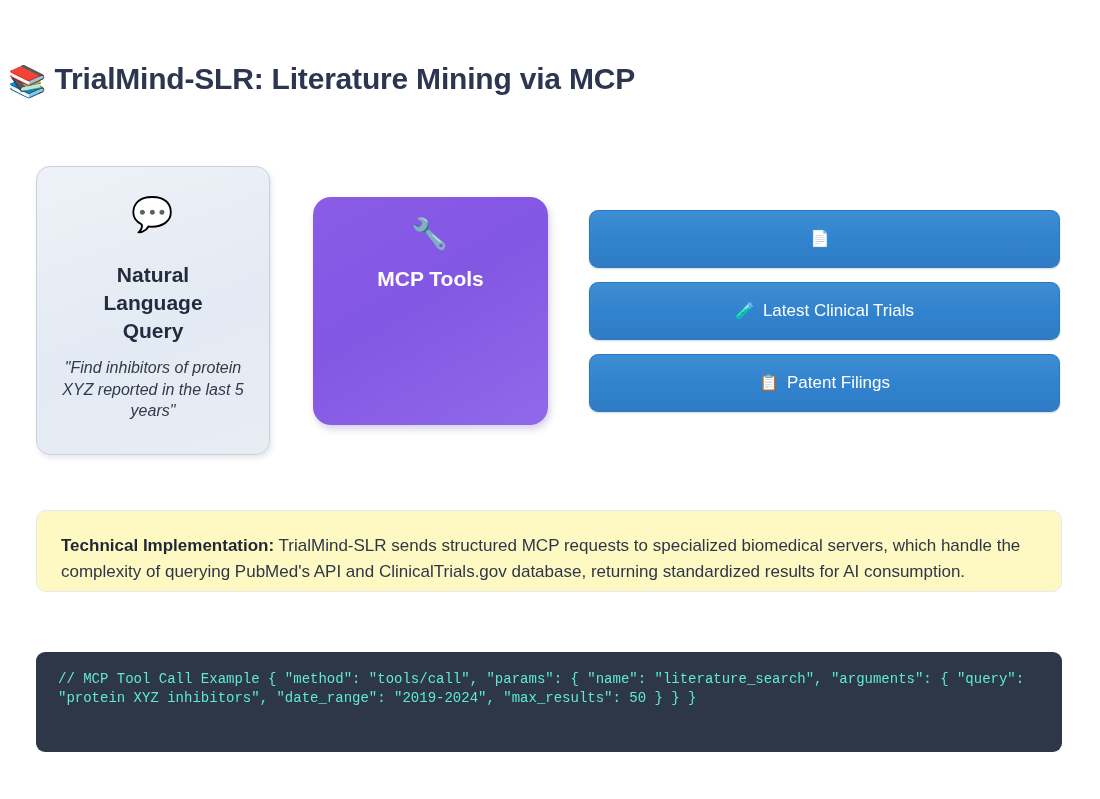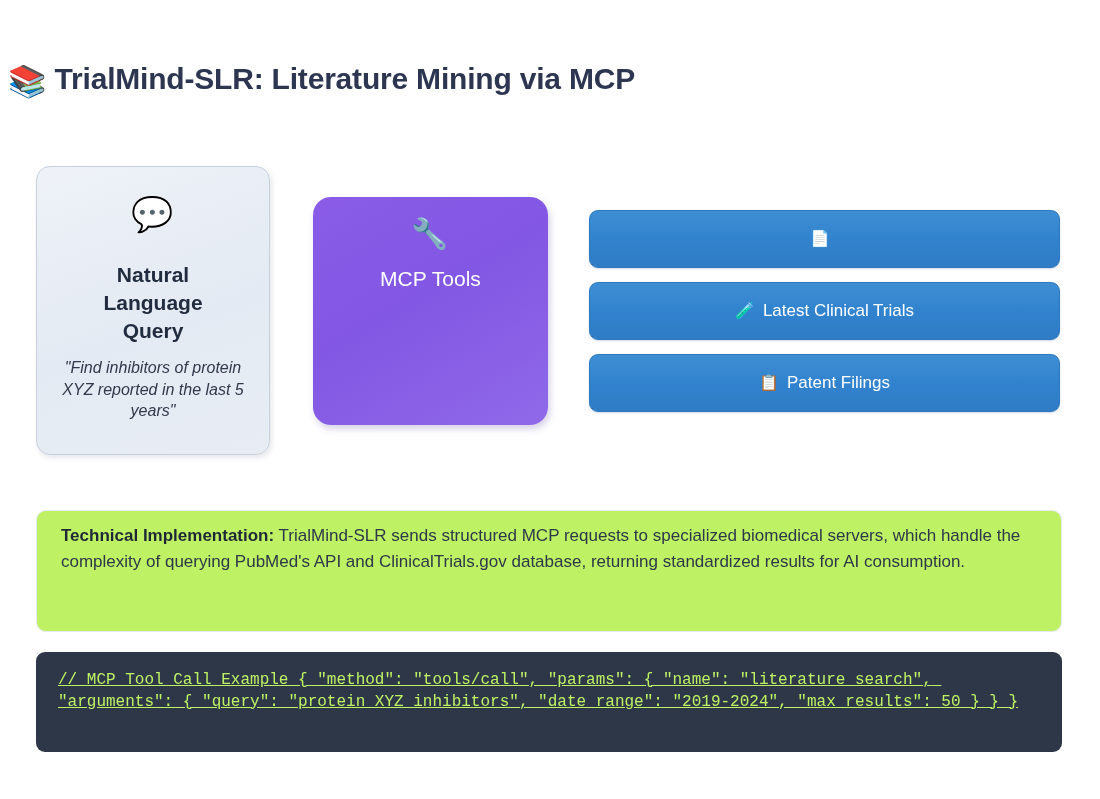--- a/index.html
+++ b/index.html
@@ -105,21 +105,21 @@
     align-items: center;
     padding-top: 22px;
   }
   .mcp-icon {
     font-size: 30px;
     line-height: 1;
     height: 46px;
   }
   .mcp-title {
     font-size: 21px;
-    font-weight: normal;
+    font-weight: bold;
     color: #ffffff;
     text-align: right;
     margin-top: 2px;
   }
   .mcp-tools {
     margin-top: 12px;
     text-align: center;
   }
   .mcp-tool {
     font-size: 17px;
@@ -155,25 +155,25 @@
     margin-right: 8px;
     line-height: 1;
   }
 
   
   .tech-note {
     position: absolute;
     left: 36px;
     top: 510px;
     width: 1026px;
-    height: 122px;
-    background: #bef264;
+    height: 82px;
+    background: #fef9c3;
     border: 1px solid #e6e9ef;
     border-radius: 10px;
-    padding: 12px 24px 0 24px;
+    padding: 22px 24px 0 24px;
   }
   .tech-text {
     font-size: 17px;
     line-height: 1.55;
     color: #2d3748;
   }
   .tech-label {
     font-weight: bold;
     color: #1f2736;
   }
@@ -185,26 +185,25 @@
     top: 652px;
     width: 1026px;
     height: 100px;
     background: #2d3748;
     border-radius: 9px;
     padding: 18px 22px;
     overflow: hidden;
   }
   .code-text {
     font-family: "Liberation Mono", "DejaVu Sans Mono", monospace;
-    font-size: 16px;
+    font-size: 14px;
     line-height: 1.35;
-    color: #bef264;
+    color: #5eead4;
     white-space: pre-wrap;
     word-break: break-word;
-    text-decoration: underline;
   }
 </style>
 </head>
 <body>
 
 <div class="page">
 
   <div class="title-row">
     <span class="title-icon">📚</span><span class="title-text">TrialMind-SLR: Literature Mining via MCP</span>
   </div>

